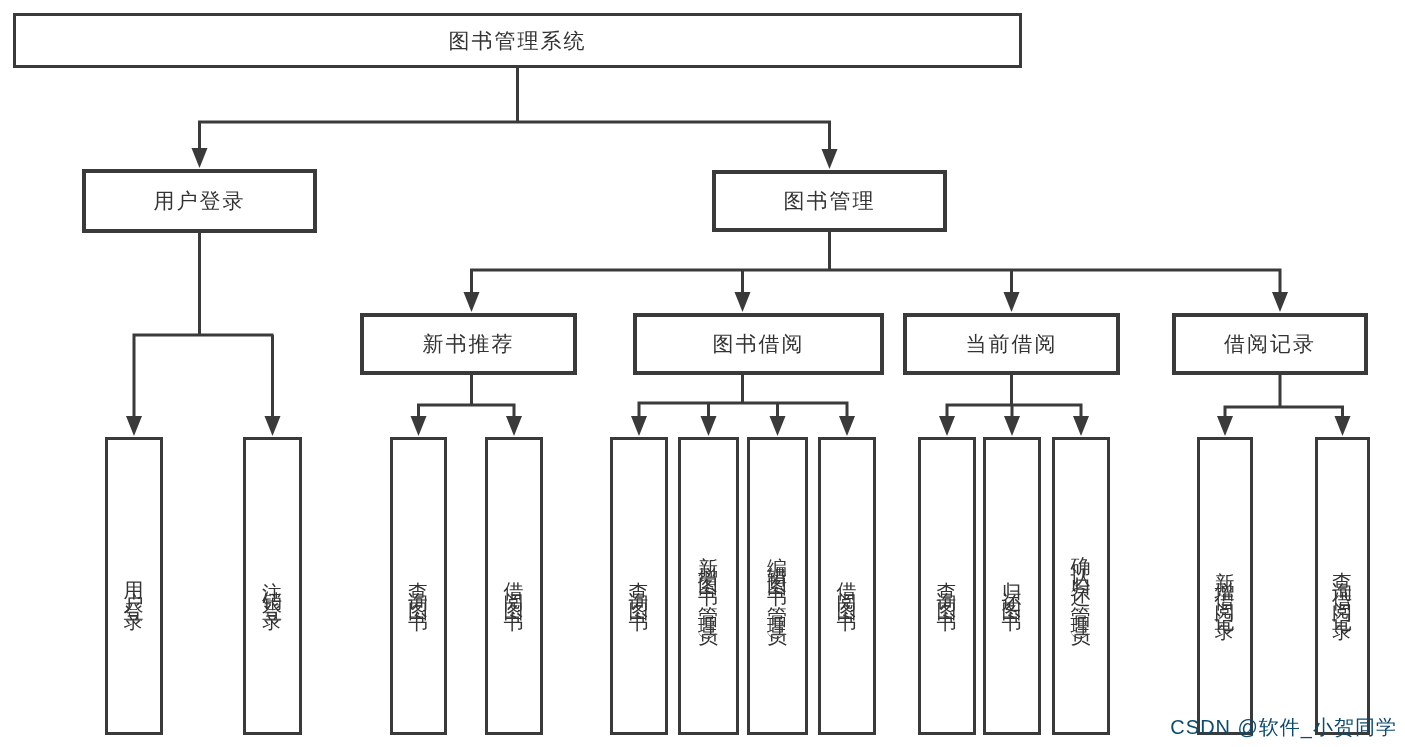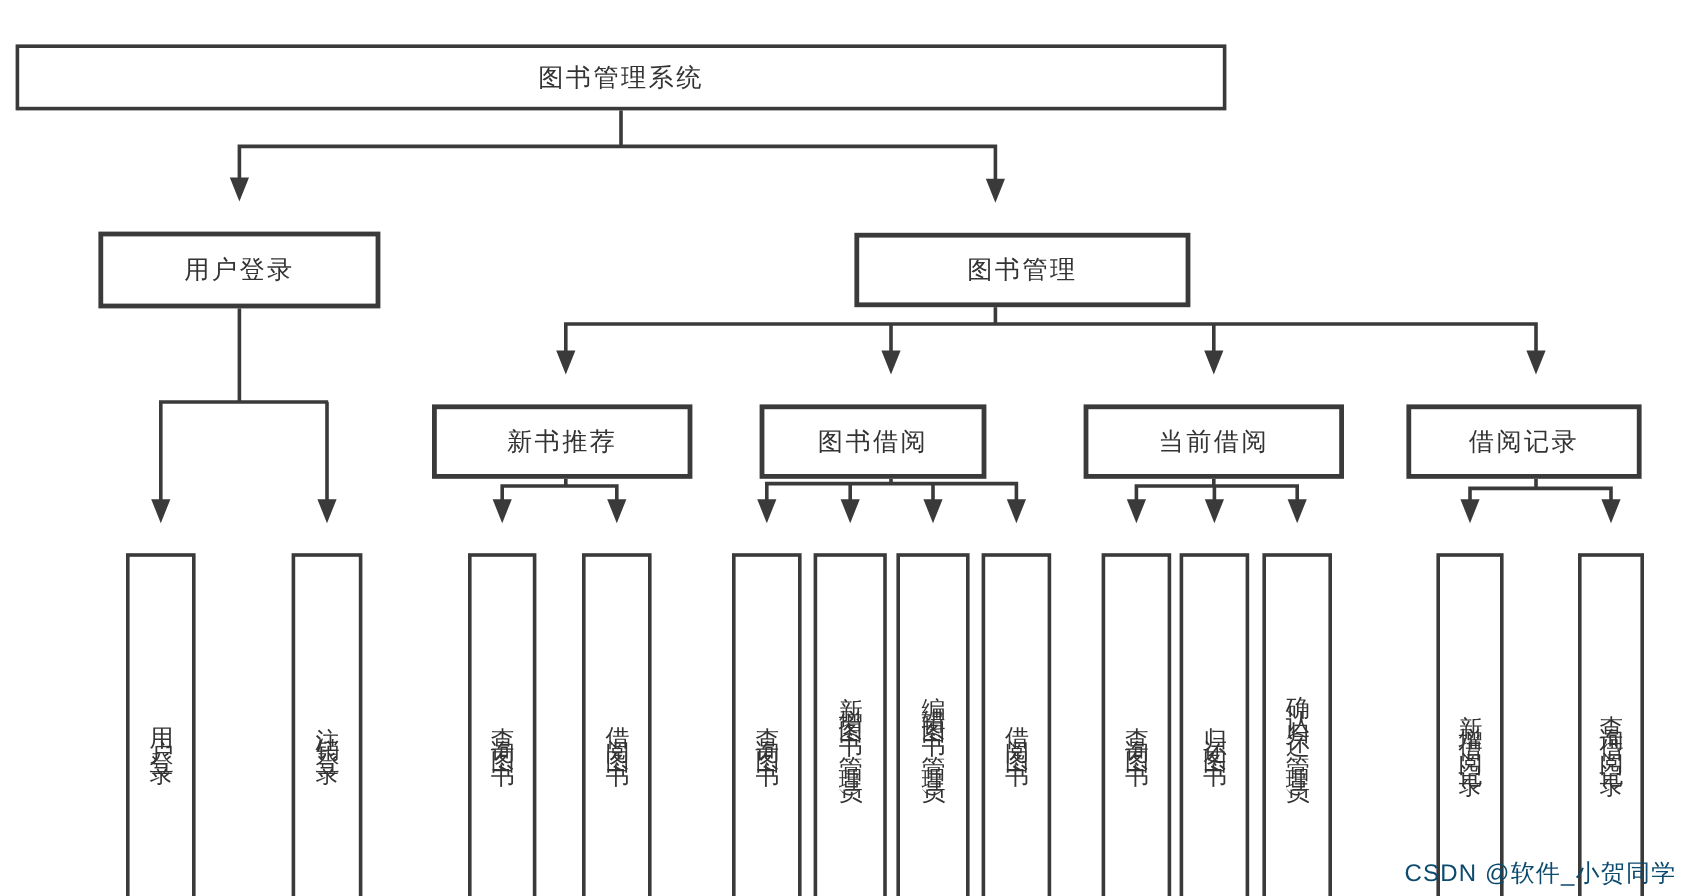--- a/index.html
+++ b/index.html
@@ -11,21 +11,20 @@
     overflow:hidden;
   }
   svg.connectors{position:absolute;left:0;top:0;z-index:1;}
   .node{
     position:absolute;
     background:#ffffff;
     box-sizing:border-box;
     display:flex;align-items:center;justify-content:center;
     color:#333333;
     z-index:2;
-    margin-top:24px;
   }
   .hbox{
     border:4px solid #3a3a3a;
     font-size:21px;
     letter-spacing:2px;
     white-space:nowrap;
   }
   .hbox.root{border-width:3px;}
   .vbox{
     border:3px solid #3a3a3a;
@@ -100,28 +99,28 @@
     </g>
   </svg>
 
   <div class="node hbox root" style="left:13px;top:13px;width:1009px;height:55px">
     <span>图书管理系统</span>
   </div>
 
   <div class="node hbox" style="left:82px;top:169px;width:235px;height:64px">
     <span>用户登录</span>
   </div>
-  <div class="node hbox" style="left:712px;top:170px;width:280px;height:62px">
+  <div class="node hbox" style="left:712px;top:170px;width:235px;height:62px">
     <span>图书管理</span>
   </div>
 
   <div class="node hbox" style="left:360px;top:313px;width:217px;height:62px">
     <span>新书推荐</span>
   </div>
-  <div class="node hbox" style="left:633px;top:313px;width:189px;height:62px">
+  <div class="node hbox" style="left:633px;top:313px;width:251px;height:62px">
     <span>图书借阅</span>
   </div>
   <div class="node hbox" style="left:903px;top:313px;width:217px;height:62px">
     <span>当前借阅</span>
   </div>
   <div class="node hbox" style="left:1172px;top:313px;width:196px;height:62px">
     <span>借阅记录</span>
   </div>
 
   <div class="node vbox" style="left:105px;top:437px;width:58px;height:298px">

